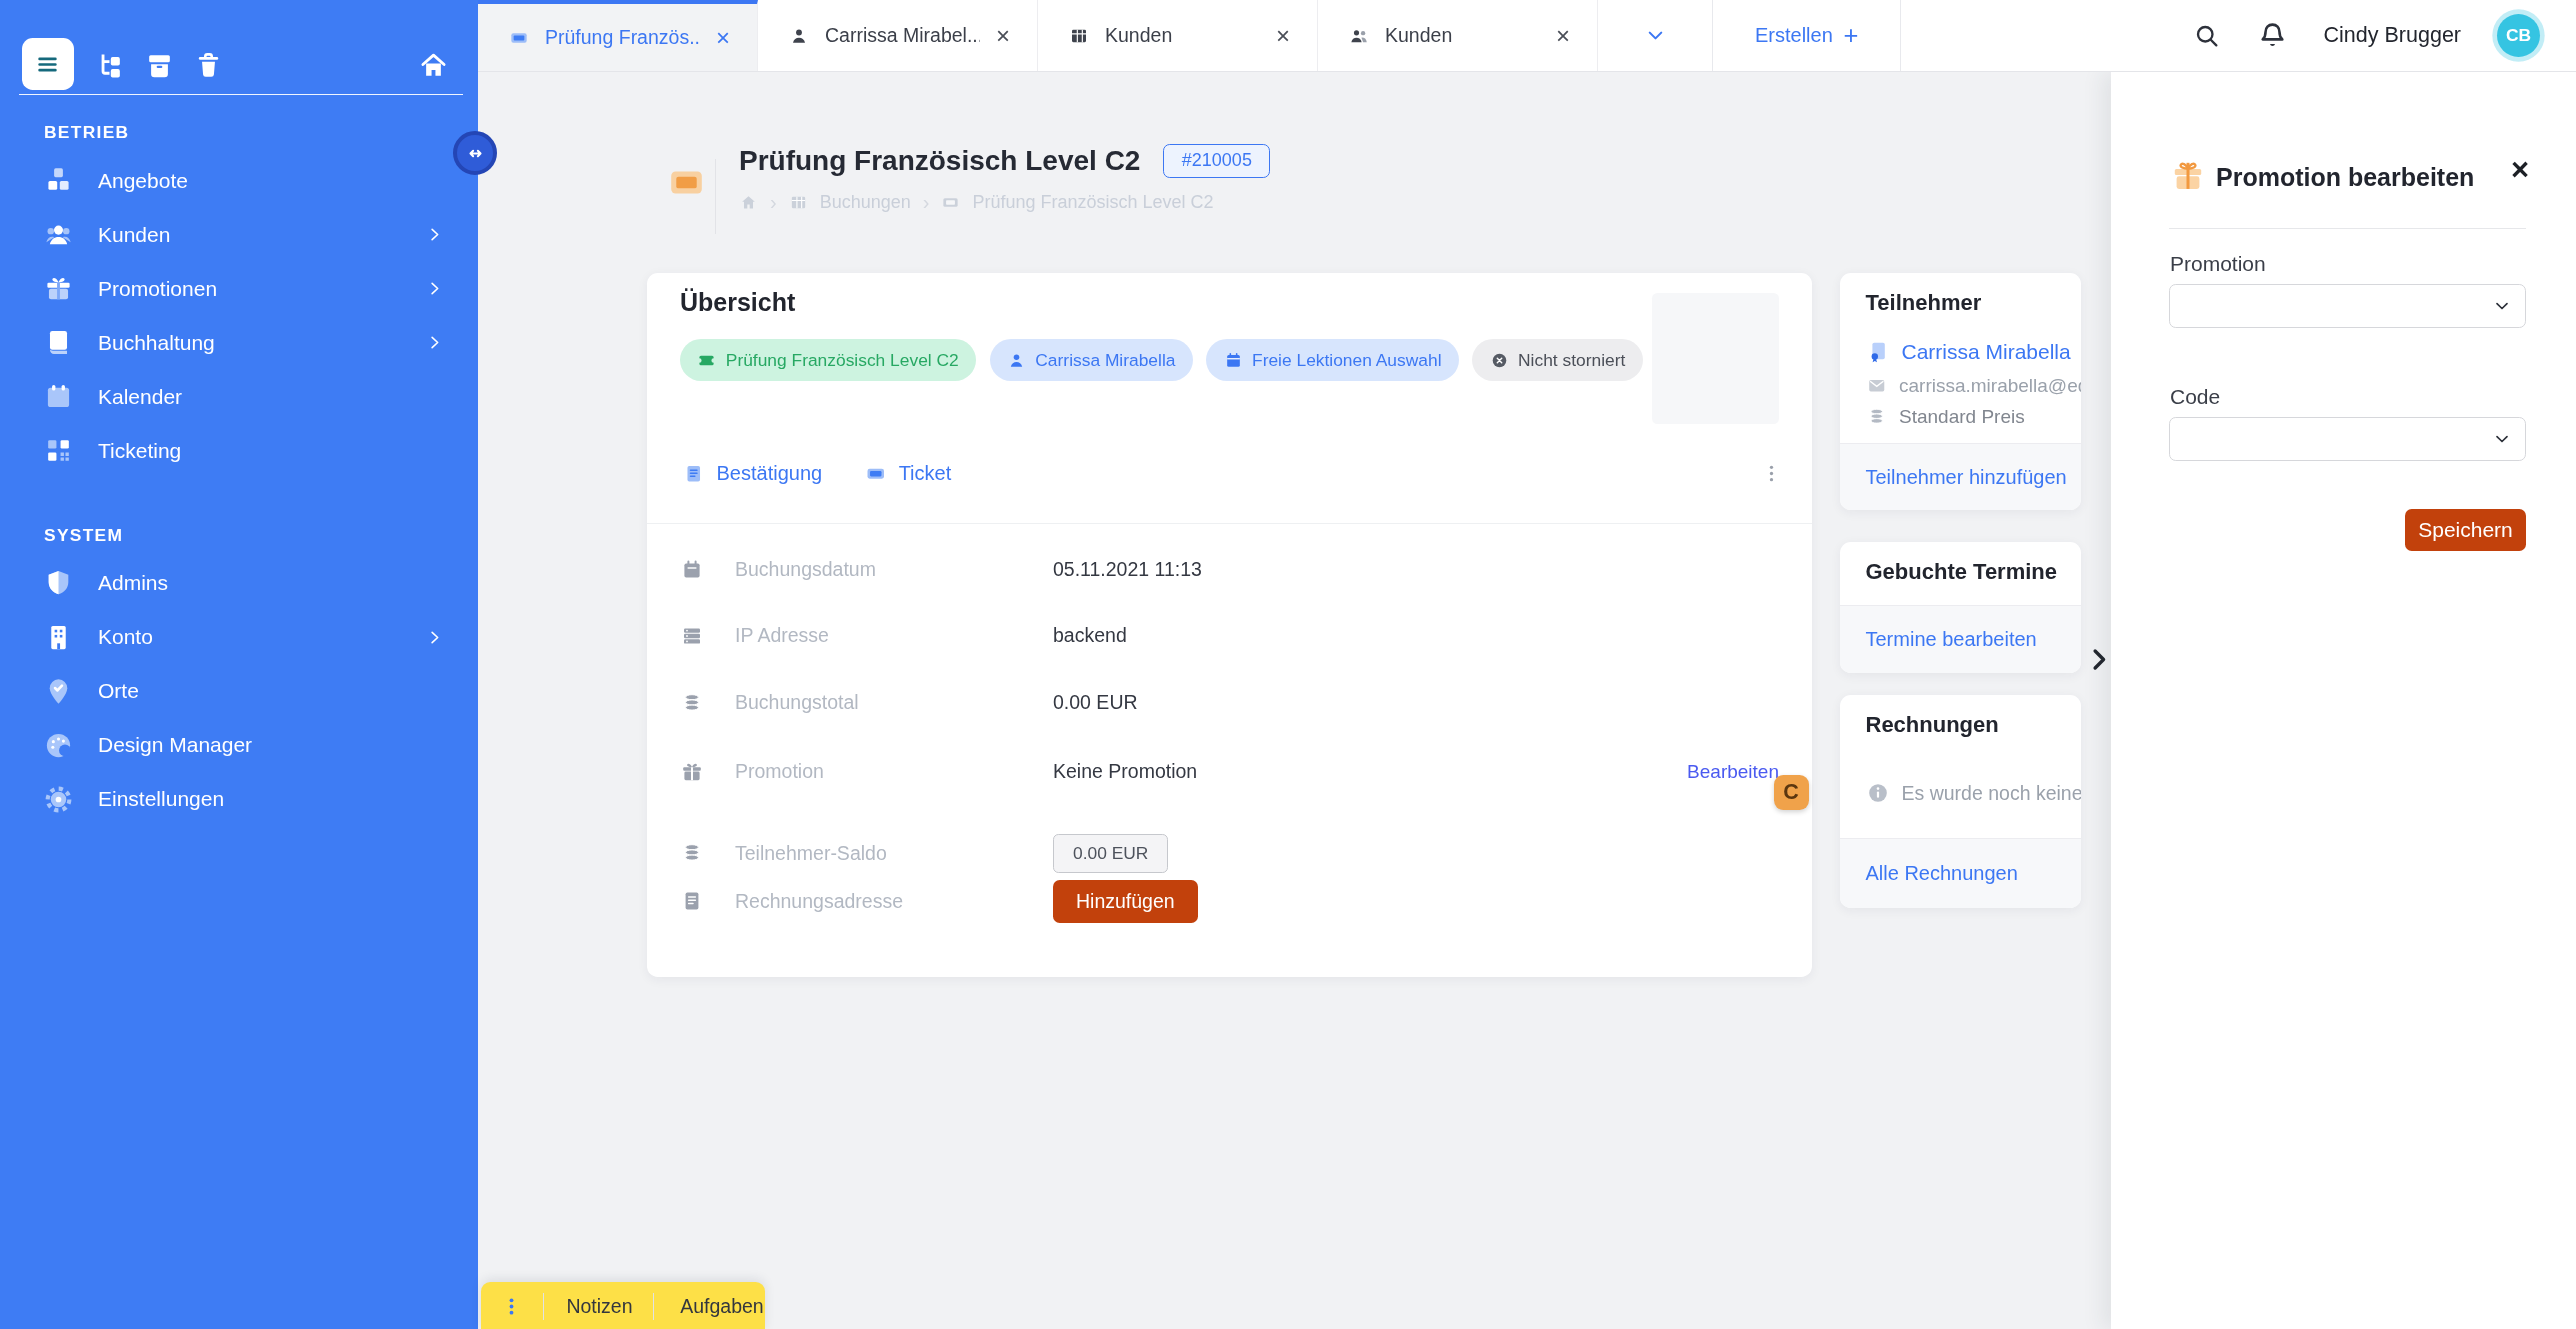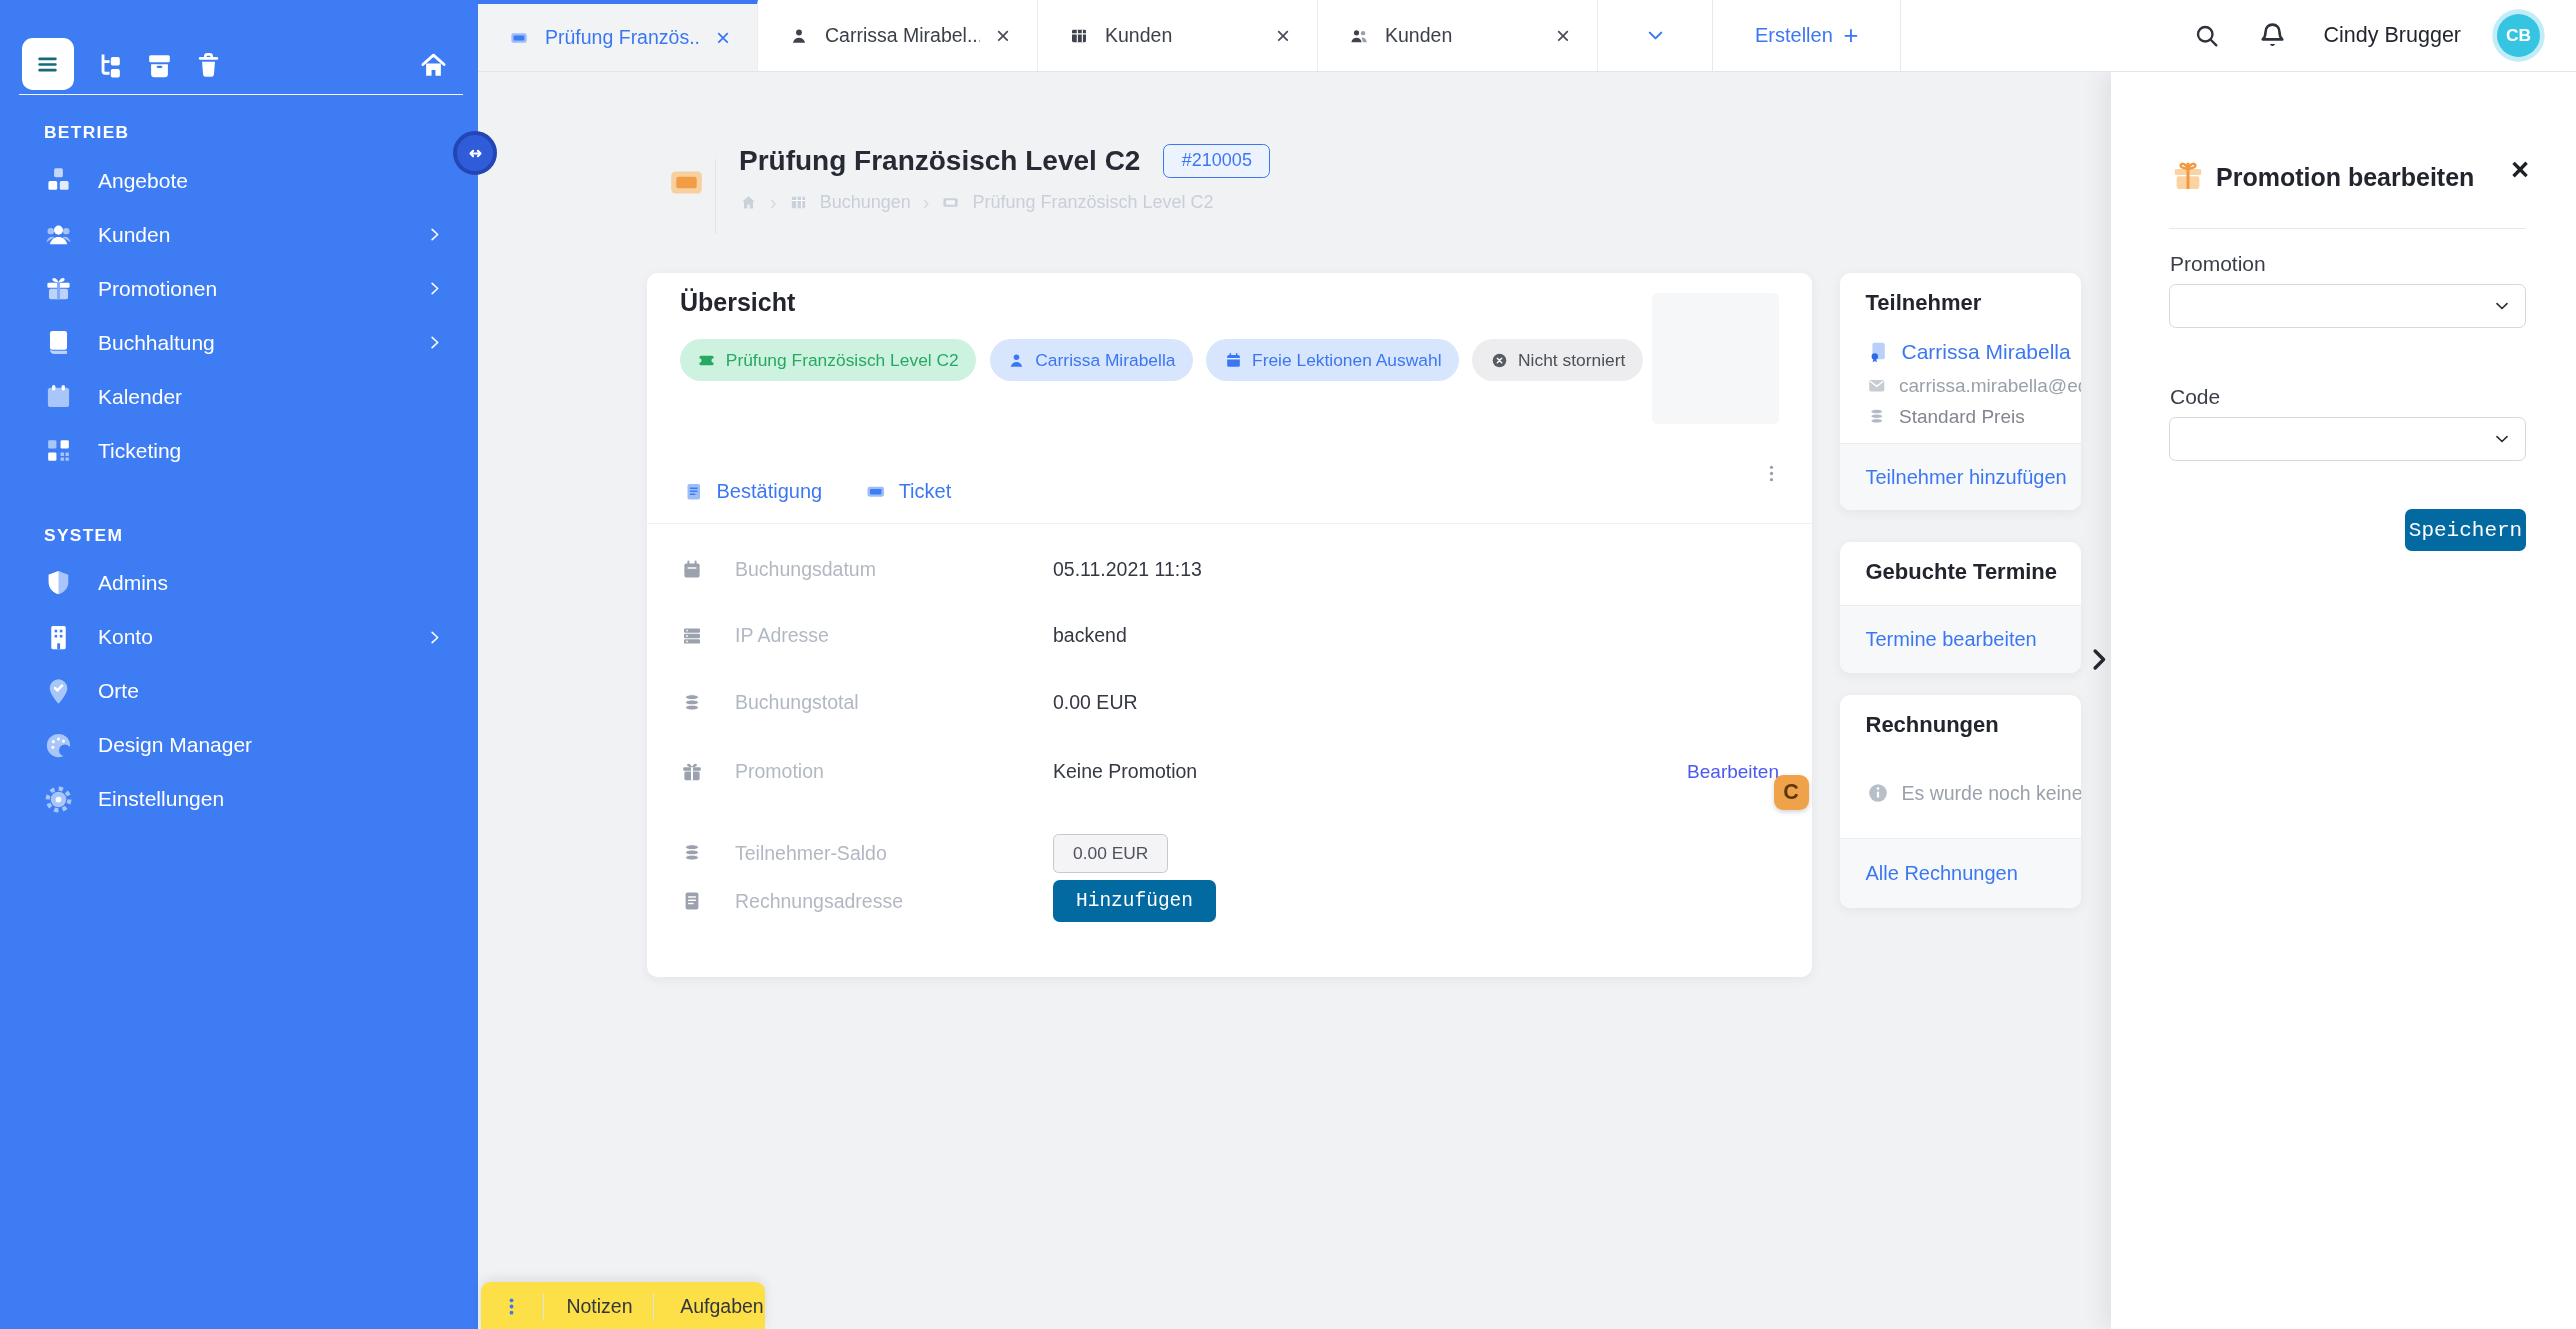--- a/index.html
+++ b/index.html
@@ -59,33 +59,33 @@
   .card{background:#fff;border-radius:10.7px;box-shadow:0 2.7px 10.7px rgba(30,40,60,.06);}
   .overview{position:absolute;left:169px;top:201px;width:1165px;height:704px;}
   .ov-heading{position:absolute;left:33px;top:14.8px;font-size:25px;font-weight:700;color:#22252e;}
   .ov-img{position:absolute;right:33px;top:19.5px;width:127px;height:131px;background:#f6f7f9;border-radius:5.4px;}
   .ov-badges{position:absolute;left:33px;top:66px;display:flex;gap:13.4px;}
   .badge{height:42px;border-radius:21.5px;display:flex;align-items:center;gap:9.4px;padding:0 17.4px;font-size:17.4px;font-weight:500;white-space:nowrap;}
   .badge .bic{width:19px;height:19px;}
   .badge.green{background:#cdf3e0;color:#27a863;}
   .badge.blue{background:#d7e5fd;color:#3c77f3;}
   .badge.gray{background:#ededef;color:#4b4f58;}
-  .ov-links{position:absolute;left:36px;top:189px;display:flex;gap:43px;margin-top:18px;}
+  .ov-links{position:absolute;left:36px;top:189px;display:flex;gap:43px;}
   .ov-link{display:flex;align-items:center;gap:12px;color:#3c77f3;font-size:20px;font-weight:500;cursor:pointer;}
   .ov-link .lic{width:21.5px;height:21.5px;}
   .ov-kebab{position:absolute;right:29.5px;top:189px;width:23px;height:23px;cursor:pointer;}
   .ov-div{position:absolute;left:0;right:0;top:250px;height:0.7px;background:#eef0f2;}
   .frow{position:absolute;left:33px;right:33px;height:43px;display:flex;align-items:center;}
   .frow .ficon{width:24px;height:24px;flex:0 0 24px;margin-right:31px;}
   .frow .flabel{width:318px;font-size:19.5px;color:#b2b8c2;}
   .frow .fvalue{font-size:19.5px;color:#343842;}
   .edit-link{margin-left:auto;font-size:19px;font-weight:500;color:#4a5af0;cursor:pointer;}
   .saldo-box{padding:8px 19px;border:1.3px solid #c6c8cd;background:#f4f4f6;border-radius:5.4px;font-size:17.4px;color:#4d525c;}
-  .btn-blue{background:#0369a1;color:#fff;border:none;border-radius:6.7px;font-size:19.5px;
-            font-family:Liberation Mono, monospace;padding:10px 23px;cursor:pointer;text-align:right;}
+  .btn-blue{background:#c2410c;color:#fff;border:none;border-radius:6.7px;font-size:19.5px;
+            font-family:Liberation Sans, sans-serif;padding:10px 23px;cursor:pointer;text-align:right;}
   .c-avatar{position:absolute;right:3.4px;top:502px;width:35px;height:35px;border-radius:9.4px;background:#f0a24a;
             color:#5b360f;font-size:21.5px;font-weight:600;display:flex;align-items:center;justify-content:center;
             box-shadow:0 2px 5.4px rgba(0,0,0,.18);z-index:2;}
 
   
   .scard{position:absolute;left:1362px;width:241px;overflow:hidden;}
   .sc-heading{position:absolute;left:25.5px;top:17.4px;font-size:22px;font-weight:600;color:#22252e;white-space:nowrap;}
   .sc-footer{position:absolute;left:0;right:0;bottom:0;background:#f7f8fa;border-top:0.7px solid #ececf0;
              display:flex;align-items:center;padding-left:25.5px;}
   .sc-link{color:#3c77f3;font-size:20px;font-weight:500;white-space:nowrap;cursor:pointer;}

